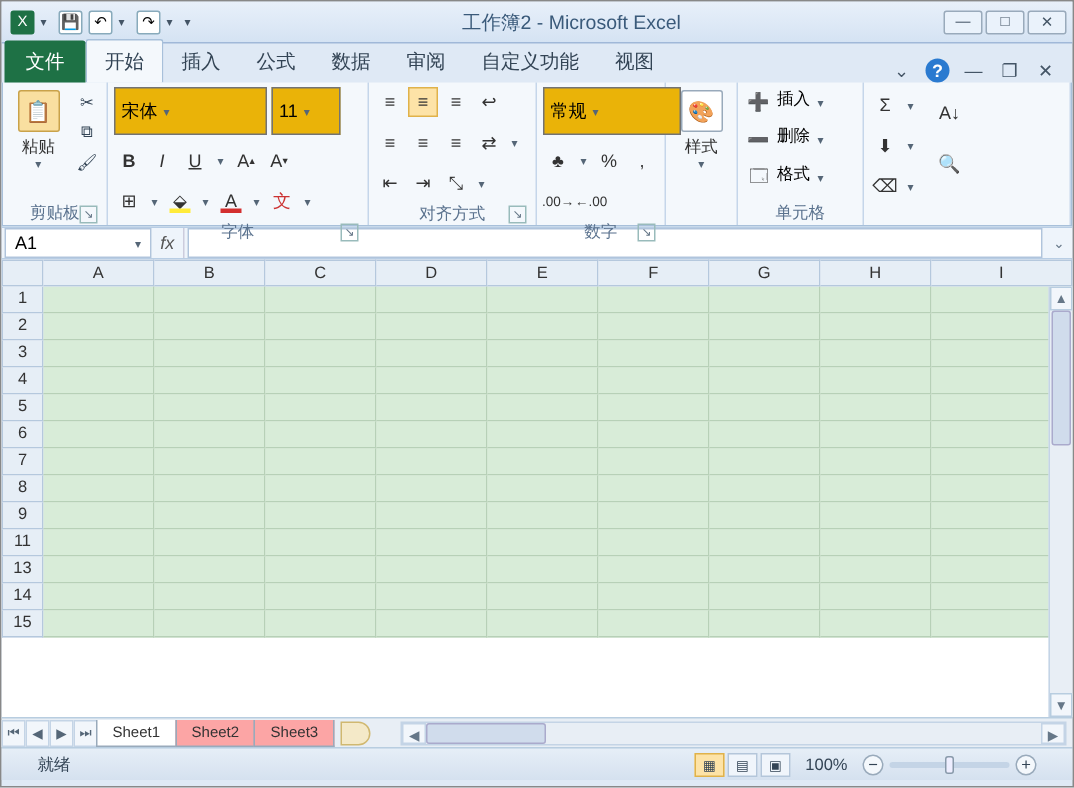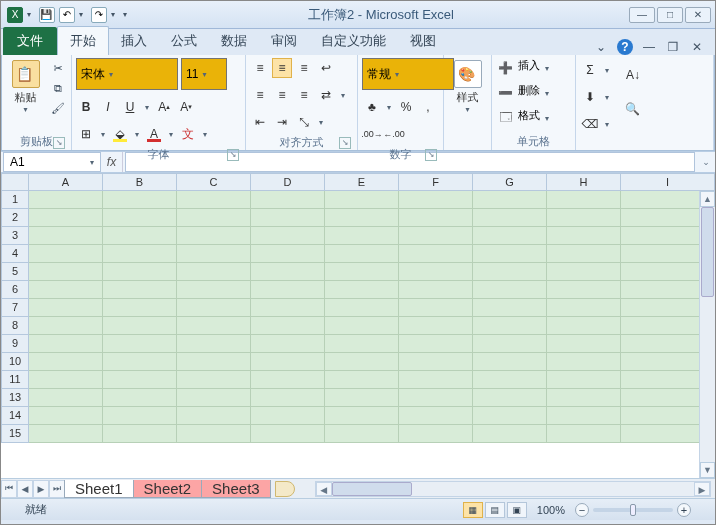--- a/index.html
+++ b/index.html
@@ -59,21 +59,21 @@
 .rowh{width:28px;background:#e6eef6;border:1px solid #b5c8dd;border-top:none;text-align:center;font-size:11px;line-height:17px;color:#333;cursor:pointer}
 .cell{flex:0 0 74px;background:#d8ecd8;border-right:1px solid #b7d0b7;border-bottom:1px solid #b7d0b7;cursor:cell}
 .cell.last{flex:1}
 .vsb{position:absolute;right:0;top:18px;bottom:0;width:16px;background:#e8eef5;border-left:1px solid #c4d4e6}
 .vsb .sbtn{height:16px;background:#f2f6fb;border:1px solid #b8cde0;text-align:center;font-size:9px;line-height:14px;color:#678;cursor:pointer}
 .vsb .track{height:calc(100% - 32px);position:relative}
 .vsb .thumb{position:absolute;top:0;left:1px;right:1px;height:90px;background:#d0dcec;border:1px solid #aac;border-radius:2px;cursor:pointer}
 
 .sheetrow{height:20px;background:#e8eef5;border-top:1px solid #b8cde0;display:flex;align-items:center}
 .navbtn{width:16px;height:18px;border:1px solid #c4d4e6;background:#f2f6fb;display:flex;align-items:center;justify-content:center;font-size:9px;cursor:pointer;color:#567}
-.sheettab{height:18px;padding:0 10px;background:#fff;border:1px solid #9ab;border-top:none;margin-left:-1px;font-size:15px;line-height:17px;cursor:pointer;color:#333}
+.sheettab{height:18px;padding:0 10px;background:#fff;border:1px solid #9ab;border-top:none;margin-left:-1px;font-size:10px;line-height:17px;cursor:pointer;color:#333}
 .sheettab.inactive{background:#fca5a5}
 .newsheet{width:20px;height:16px;margin-left:4px;background:#f4e9c8;border:1px solid #d0b870;border-radius:0 8px 8px 0;cursor:pointer}
 .hscroll{flex:1;height:16px;margin:0 4px 0 20px;background:#e8eef5;border:1px solid #c4d4e6;display:flex}
 .hscroll .sbtn{width:16px;text-align:center;font-size:9px;line-height:14px;cursor:pointer;color:#678;background:#f2f6fb;border:1px solid #c4d4e6}
 .hscroll .tr{flex:1;position:relative}
 .hscroll .th{position:absolute;left:0;width:80px;top:0;bottom:0;background:#d0dcec;border:1px solid #aac;border-radius:2px;cursor:pointer}
 
 .status{height:22px;background:linear-gradient(#e6eef7,#d5e1ef);border-top:1px solid #b8cde0;display:flex;align-items:center;padding:0 24px;font-size:11px;color:#345}
 .status .sp{flex:1}
 .viewbtn{width:20px;height:16px;border:1px solid #b4c6da;background:#f0f5fb;margin-left:2px;cursor:pointer;display:flex;align-items:center;justify-content:center;font-size:9px}
@@ -417,32 +417,20 @@
         <div class="cell"></div>
         <div class="cell"></div>
         <div class="cell"></div>
         <div class="cell"></div>
         <div class="cell"></div>
         <div class="cell"></div>
         <div class="cell"></div>
         <div class="cell last"></div>
       </div>
       <div class="row">
-        <div class="rowh">10</div>
-        <div class="cell"></div>
-        <div class="cell"></div>
-        <div class="cell"></div>
-        <div class="cell"></div>
-        <div class="cell"></div>
-        <div class="cell"></div>
-        <div class="cell"></div>
-        <div class="cell"></div>
-        <div class="cell last"></div>
-      </div>
-      <div class="row">
         <div class="rowh">11</div>
         <div class="cell"></div>
         <div class="cell"></div>
         <div class="cell"></div>
         <div class="cell"></div>
         <div class="cell"></div>
         <div class="cell"></div>
         <div class="cell"></div>
         <div class="cell"></div>
         <div class="cell last"></div>

